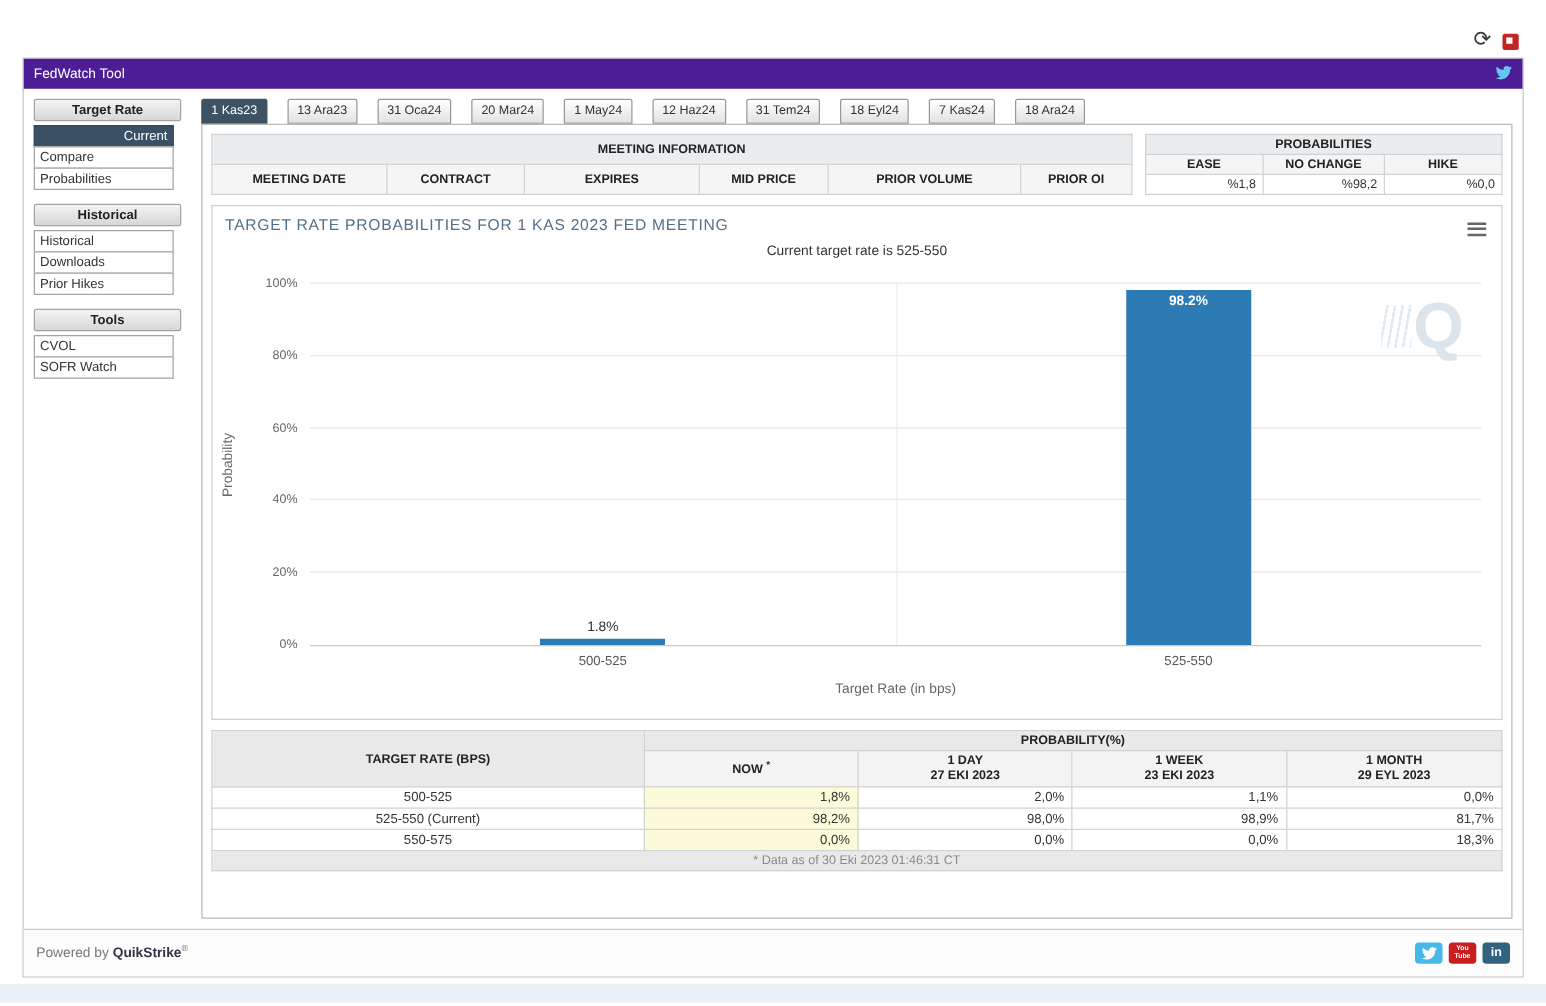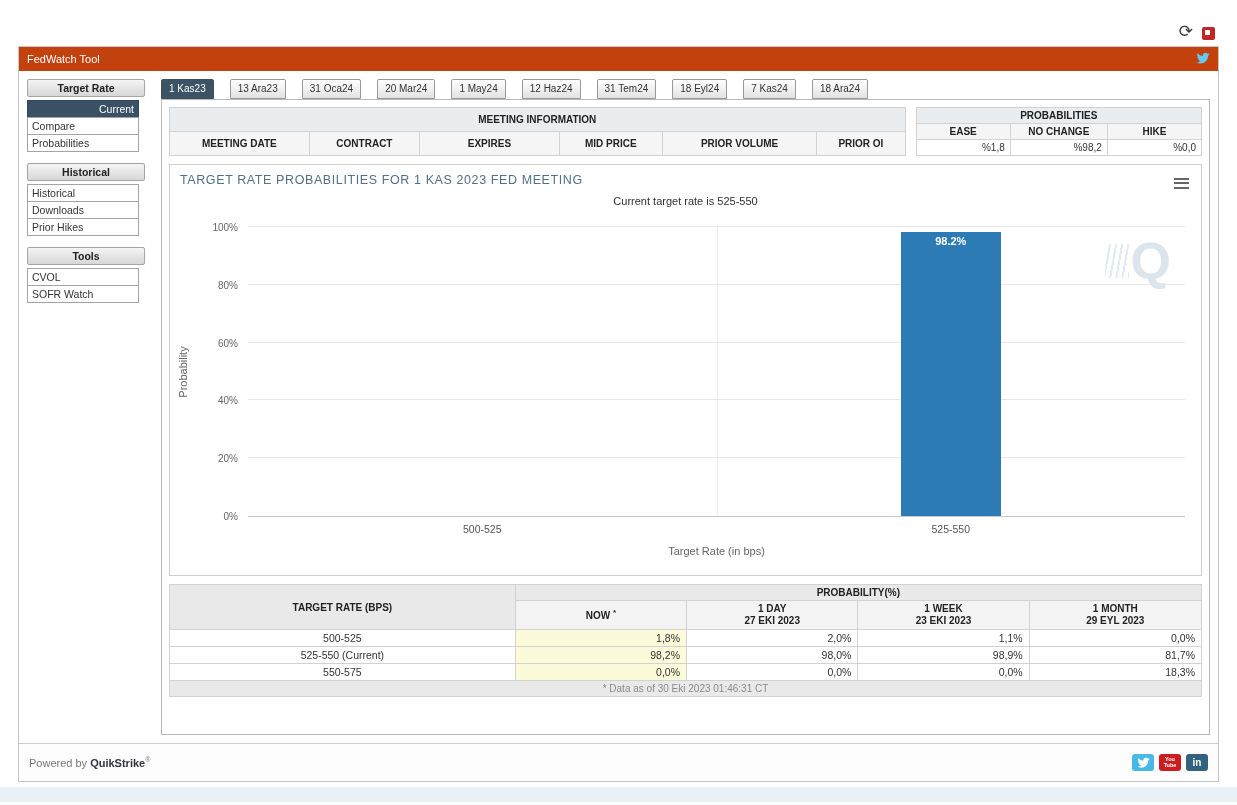--- a/index.html
+++ b/index.html
@@ -10,21 +10,21 @@
   }
   
   .topbar { height: 46px; display: flex; justify-content: flex-end; align-items: flex-end;
             padding: 0 22px 6px 0; gap: 9px; }
   .refresh-ic { font-size: 17px; color: #3a3a3a; line-height: 1; cursor: pointer; }
   .red-badge { width: 13px; height: 13px; background: #c32524; border-radius: 2px; position: relative; cursor: pointer; }
   .red-badge::after { content: ""; position: absolute; left: 3px; top: 3px; width: 5px; height: 5px; background: #fff; }
 
   
   .app { margin: 0 18px; border: 1px solid #c6c6c6; height: 736px; display: flex; flex-direction: column; background: #fff; }
-  .titlebar { height: 21px; flex: 0 0 21px; background: #c2410c; color: #fff; font-size: 11px;
+  .titlebar { height: 21px; flex: 0 0 21px; background: #4c1d95; color: #fff; font-size: 11px;
               display: flex; align-items: center; justify-content: space-between; padding: 12px 8px; }
   .titlebar svg { width: 14px; height: 14px; fill: #66c8f2; }
 
   .app-body { flex: 1; display: flex; padding: 8px; overflow: hidden; }
 
   
   .sidebar { width: 128px; flex: 0 0 128px; }
   .side-section { margin-bottom: 11px; }
   .side-header { width: 118px; background: linear-gradient(#f4f4f4, #d7d7d7); border: 1px solid #a4a4a4;
                  border-radius: 2px; font-size: 10.5px; font-weight: bold; text-align: center;
@@ -217,20 +217,24 @@
             <div class="ylab" style="bottom:40%">40%</div>
             <div class="ylab" style="bottom:60%">60%</div>
             <div class="ylab" style="bottom:80%">80%</div>
             <div class="ylab" style="bottom:100%">100%</div>
 
             <div class="watermark">
               <span class="dash"></span>
                 <span class="q">Q</span>
             </div>
 
+            <div class="bar-slot" style="left:25%">
+              <div class="bar" style="height: 1.8%; background: rgb(45, 123, 181);"></div>
+              <div class="bar-value" style="bottom: calc(1.8% + 3px); color: rgb(51, 51, 51); font-weight: normal;">1.8%</div>
+            </div>
             <div class="bar-slot" style="left:75%">
               <div class="bar" style="height: 98.2%; background: rgb(45, 123, 181);"></div>
               <div class="bar-value" style="top: calc(1.8% + 3px); color: rgb(255, 255, 255);">98.2%</div>
             </div>
 
             <div class="xlab" style="left:25%">500-525</div>
             <div class="xlab" style="left:75%">525-550</div>
             <div class="x-title">Target Rate (in bps)</div>
             <div class="y-title">
                 <span>Probability</span>

